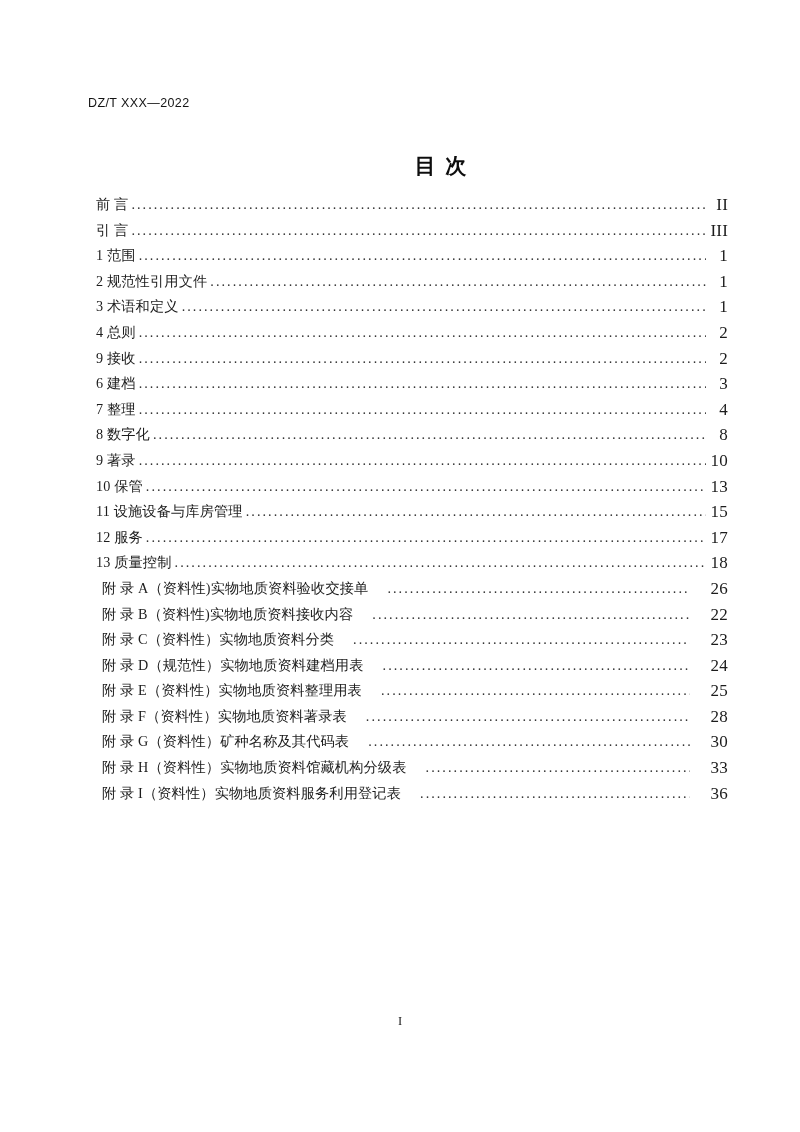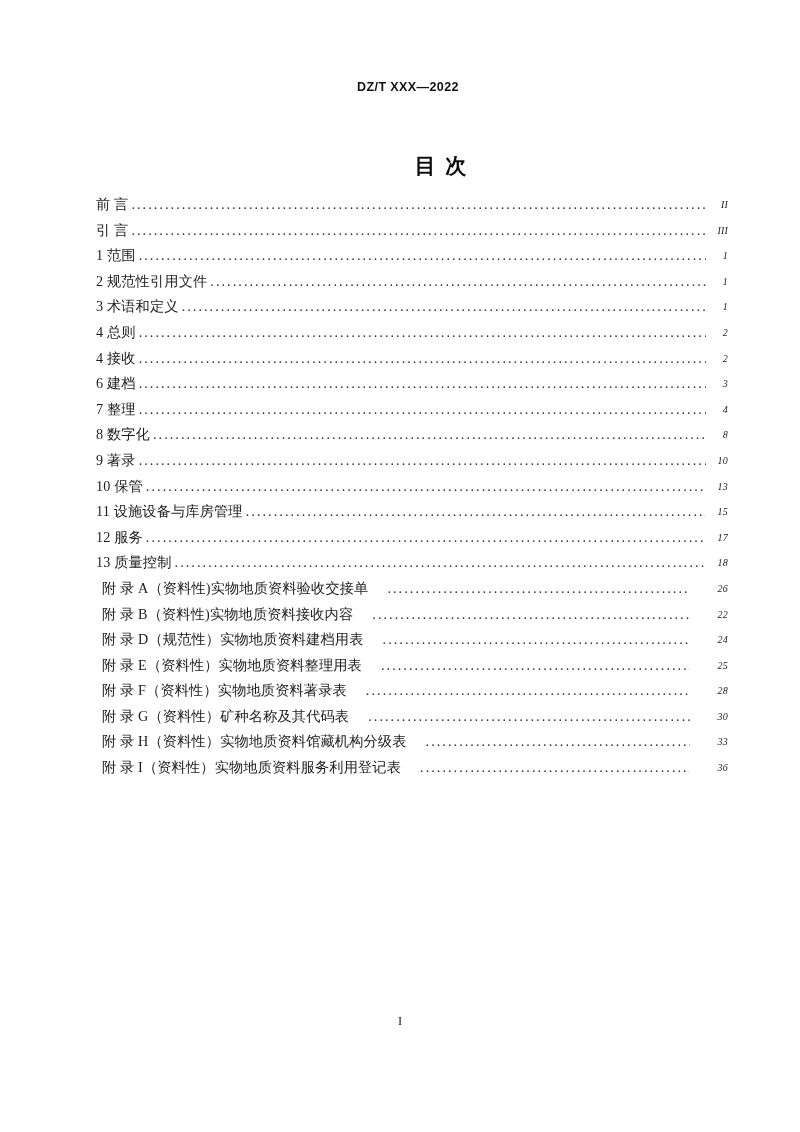--- a/index.html
+++ b/index.html
@@ -19,30 +19,29 @@
   .page {
     position: relative;
     width: 800px;
     height: 1132px;
     box-sizing: border-box;
   }
 
   
   .doc-header {
     position: absolute;
-    top: 80px;
+    top: 96px;
     left: 88px;
     width: 640px;
-    text-align: center;
+    text-align: left;
     font-family: "Liberation Sans", "DejaVu Sans", sans-serif;
     font-size: 12.5px;
     letter-spacing: 0.4px;
     color: #141414;
     white-space: pre;
-    font-weight: bold;
   }
 
   
   .toc-title {
     position: absolute;
     top: 152px;
     left: 0;
     width: 800px;
     text-align: center;
     font-family: "DejaVu Sans", "Liberation Sans", sans-serif;
@@ -98,23 +97,22 @@
     font-size: 14.2px;
     line-height: 25.6px;
     color: #333333;
     white-space: nowrap;
   }
 
   .toc-page {
     flex: 0 0 auto;
     min-width: 20px;
     text-align: right;
-    font-size: 10px;
+    font-size: 17px;
     letter-spacing: 0.2px;
-    font-style: italic;
   }
 
   
   .page-number {
     position: absolute;
     top: 1014px;
     left: 0;
     width: 800px;
     text-align: center;
     font-size: 12.5px;
@@ -155,21 +153,21 @@
         <span class="toc-label">3 术语和定义</span>
         <span class="toc-leader"></span>
         <span class="toc-page">1</span>
       </div>
       <div class="toc-row">
         <span class="toc-label">4 总则</span>
         <span class="toc-leader"></span>
         <span class="toc-page">2</span>
       </div>
       <div class="toc-row">
-        <span class="toc-label">4 接收</span>
+        <span class="toc-label">9 接收</span>
         <span class="toc-leader"></span>
         <span class="toc-page">2</span>
       </div>
       <div class="toc-row">
         <span class="toc-label">6 建档</span>
         <span class="toc-leader"></span>
         <span class="toc-page">3</span>
       </div>
       <div class="toc-row">
         <span class="toc-label">7 整理</span>
@@ -210,20 +208,25 @@
         <span class="toc-label">附  录  A（资料性)实物地质资料验收交接单</span>
         <span class="toc-leader"></span>
         <span class="toc-page">26</span>
       </div>
       <div class="toc-row appendix">
         <span class="toc-label">附  录  B（资料性)实物地质资料接收内容</span>
         <span class="toc-leader"></span>
         <span class="toc-page">22</span>
       </div>
       <div class="toc-row appendix">
+        <span class="toc-label">附  录  C（资料性）实物地质资料分类</span>
+        <span class="toc-leader"></span>
+        <span class="toc-page">23</span>
+      </div>
+      <div class="toc-row appendix">
         <span class="toc-label">附  录  D（规范性）实物地质资料建档用表</span>
         <span class="toc-leader"></span>
         <span class="toc-page">24</span>
       </div>
       <div class="toc-row appendix">
         <span class="toc-label">附  录  E（资料性）实物地质资料整理用表</span>
         <span class="toc-leader"></span>
         <span class="toc-page">25</span>
       </div>
       <div class="toc-row appendix">

